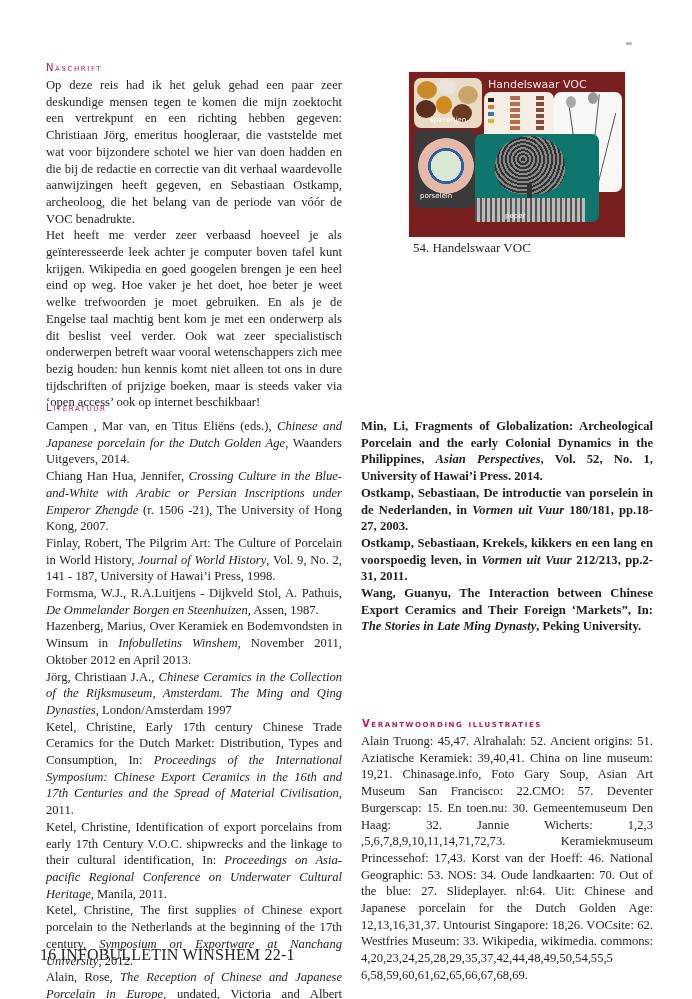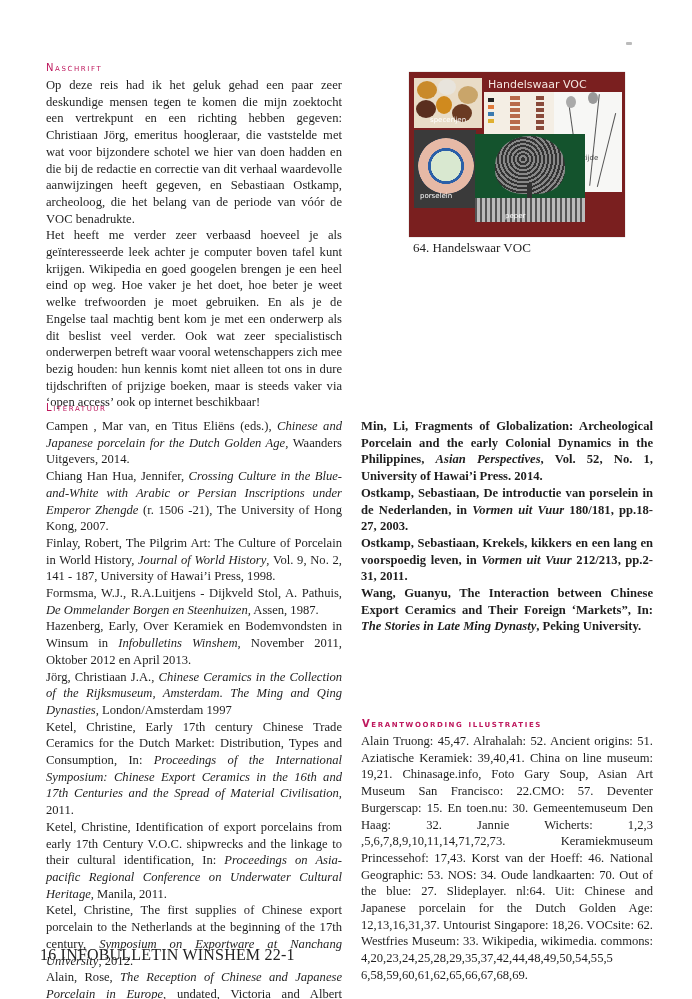--- a/index.html
+++ b/index.html
@@ -29,29 +29,29 @@
     }
     .figure {
       position: absolute; left: 409px; top: 72px; width: 216px; height: 165px; background: #7a1f1f;
       overflow: hidden; box-shadow: 0 0 1px #999;
     }
     .fig-title {
       position: absolute; left: 79px; top: 6px; font-family: "DejaVu Sans", "Liberation Sans", sans-serif;
       font-size: 11px; color: #f4e6e0;
     }
     .fig-caption { position: absolute; left: 413px; top: 240px; font-size: 13px; color: #222; }
-    .panel { position: absolute; }
+    .panel { position: absolute; border-radius: 7px; }
     .spices { left: 5px; top: 6px; width: 68px; height: 50px; background: #e9dcc7; }
     .spice { position: absolute; border-radius: 50%; }
     .chart { left: 75px; top: 20px; width: 70px; height: 60px; background: #f4eee4; }
     .plant { left: 145px; top: 20px; width: 68px; height: 100px; background: #f7f7f5; }
     .plate { left: 5px; top: 58px; width: 62px; height: 78px; background: #3a3a3a; }
     .plate-disc { position: absolute; left: 4px; top: 8px; width: 56px; height: 56px; border-radius: 50%;
       background: radial-gradient(circle, #d9e8d0 0 38%, #2b5fa8 39% 45%, #e6b9a6 46% 70%, #2b5fa8 71% 76%, #f0ece2 77%); }
-    .engraving { left: 66px; top: 62px; width: 110px; height: 88px; background: #14532d; }
+    .engraving { left: 66px; top: 62px; width: 124px; height: 88px; background: #0f766e; }
     .tree { position: absolute; left: 20px; top: 2px; width: 70px; height: 58px; border-radius: 50% 50% 40% 40%;
       background: repeating-radial-gradient(circle at 40% 40%, #333 0 2px, #888 2px 4px); }
     .trunk { position: absolute; left: 52px; top: 50px; width: 5px; height: 30px; background: #333; }
     .ground { position: absolute; left: 0; top: 64px; width: 110px; height: 24px;
       background: repeating-linear-gradient(90deg, #555 0 2px, #bbb 2px 5px); }
     .stalk { position: absolute; width: 1px; background: #555; }
     .small-label { position: absolute; font-family: "DejaVu Sans", sans-serif; font-size: 7px; color: #fff; }
     .mark { position: absolute; left: 626px; top: 42px; width: 6px; height: 3px; background: #bbb; border-radius: 1px; }
   </style>
 </head>
@@ -97,29 +97,29 @@
       <div class="plate-disc"></div>
       <span class="small-label" style="left:6px;top:62px;">porselein</span>
     </div>
     <div class="panel engraving">
       <div class="tree"></div>
       <div class="trunk"></div>
       <div class="ground"></div>
       <span class="small-label" style="left:30px;top:78px;">peper</span>
     </div>
   </div>
-  <div class="fig-caption">64. Handelswaar VOC</div>
+  <div class="fig-caption">54. Handelswaar VOC</div>
 
   <h2 class="heading" id="lit-heading">Literatuur</h2>
   <div class="col" id="lit-left">
       <p class="ref"><span>Campen , Mar van, en Titus Eliëns (eds.), </span><i>Chinese and Japanese porcelain for the Dutch Golden Age</i><span>, Waanders Uitgevers, 2014.</span></p>
       <p class="ref"><span>Chiang Han Hua, Jennifer, </span><i>Crossing Culture in the Blue-and-White with Arabic or Persian Inscriptions under Emperor Zhengde</i><span> (r. 1506 -21), The University of Hong Kong, 2007.</span></p>
       <p class="ref"><span>Finlay, Robert, The Pilgrim Art: The Culture of Porcelain in World History, </span><i>Journal of World History</i><span>, Vol. 9, No. 2, 141 - 187, University of Hawai’i Press, 1998.</span></p>
       <p class="ref"><span>Formsma, W.J., R.A.Luitjens - Dijkveld Stol, A. Pathuis, </span><i>De Ommelander Borgen en Steenhuizen,</i><span> Assen, 1987.</span></p>
-      <p class="ref"><span>Hazenberg, Early, Over Keramiek en Bodemvondsten in Winsum in </span><i>Infobulletins Winshem</i><span>, November 2011, Oktober 2012 en April 2013.</span></p>
+      <p class="ref"><span>Hazenberg, Marius, Over Keramiek en Bodemvondsten in Winsum in </span><i>Infobulletins Winshem</i><span>, November 2011, Oktober 2012 en April 2013.</span></p>
       <p class="ref"><span>Jörg, Christiaan J.A., </span><i>Chinese Ceramics in the Collection of the Rijksmuseum, Amsterdam. The Ming and Qing Dynasties</i><span>, London/Amsterdam 1997</span></p>
       <p class="ref"><span>Ketel, Christine, Early 17th century Chinese Trade Ceramics for the Dutch Market: Distribution, Types and Consumption, In: </span><i>Proceedings of the International Symposium: Chinese Export Ceramics in the 16th and 17th Centuries and the Spread of Material Civilisation</i><span>, 2011.</span></p>
       <p class="ref"><span>Ketel, Christine, Identification of export porcelains from early 17th Century V.O.C. shipwrecks and the linkage to their cul­tural identification, In: </span><i>Proceedings on Asia-pacific Regional Conference on Underwater Cultural Heritage</i><span>, Manila, 2011.</span></p>
       <p class="ref"><span>Ketel, Christine, The first supplies of Chinese export porce­lain to the Netherlands at the beginning of the 17th century, </span><i>Symposium on Exportware at Nanchang University</i><span>, 2012.</span></p>
       <p class="ref"><span>Alain, Rose, </span><i>The Reception of Chinese and Japanese Porcelain in Europe</i><span>, undated, Victoria and Albert Museum, London, http://en.unesco.org/silkroad/sites/silkroad/files/know­ledge-bank-article/the_reception_of_chinese_and_japane­se_porcelain_in_europe.pdf</span></p>
     </div>
   <div class="col" id="lit-right">
       <p class="ref"><span>Min, Li, Fragments of Globalization: Archeological Porcelain and the early Colonial Dynamics in the Philippines, </span><i>Asian Perspectives</i><span>, Vol. 52, No. 1, University of Hawai’i Press. 2014.</span></p>
       <p class="ref"><span>Ostkamp, Sebastiaan, De introductie van porselein in de Nederlanden, in </span><i>Vormen uit Vuur</i><span> 180/181, pp.18-27, 2003.</span></p>
       <p class="ref"><span>Ostkamp, Sebastiaan, Krekels, kikkers en een lang en voor­spoedig leven, in </span><i>Vormen uit Vuur</i><span> 212/213, pp.2-31, 2011.</span></p>

